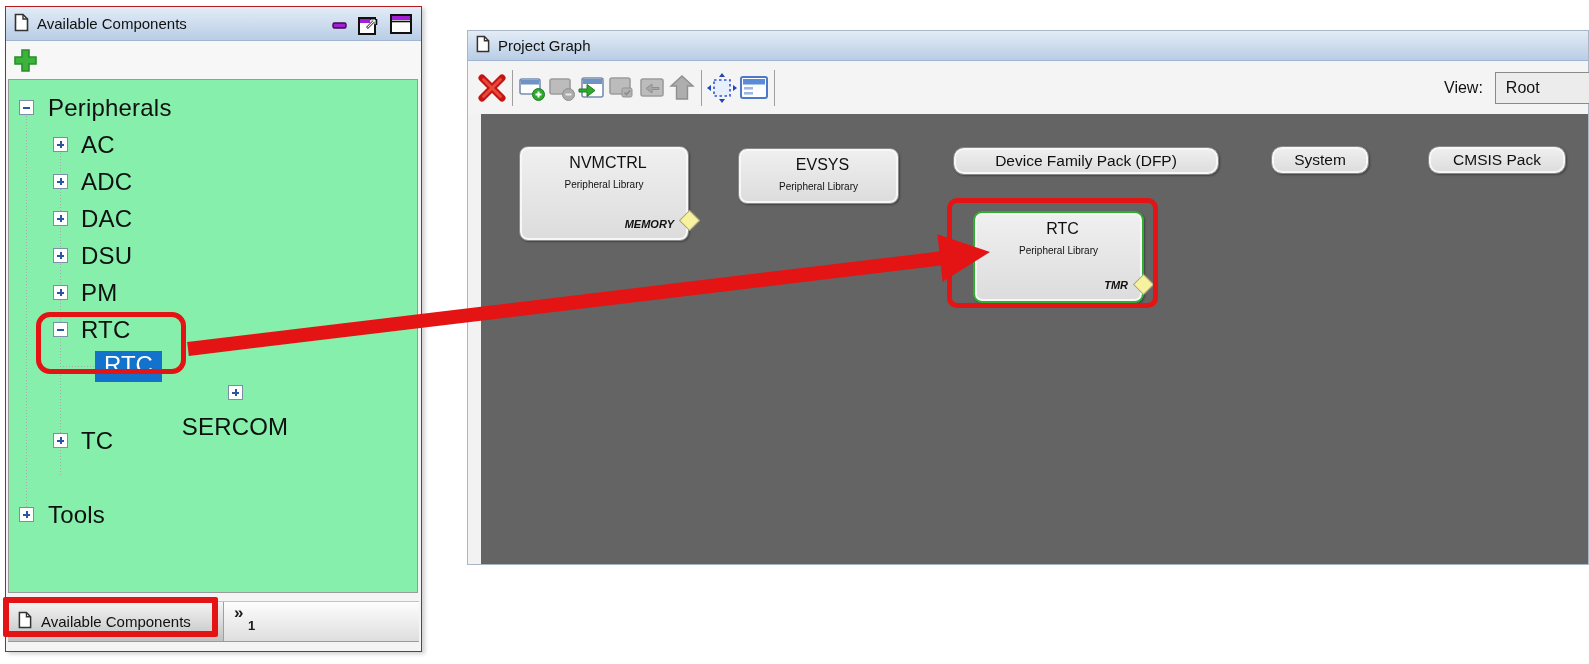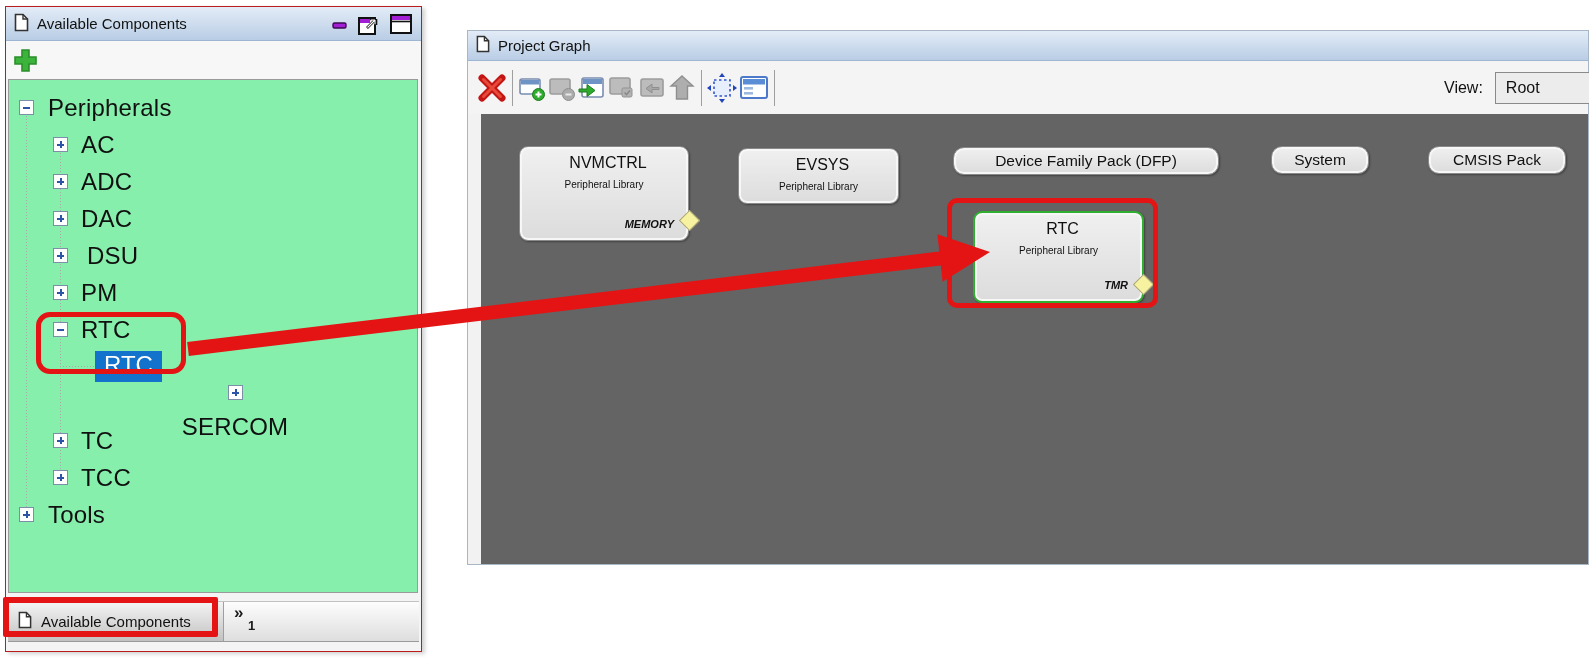--- a/index.html
+++ b/index.html
@@ -163,21 +163,21 @@
         <span class="tree-label">AC</span>
       </div>
       <div class="tree-row" style="top:83px; padding-left:44px; gap:13px;align-items:center;">
         <span class="exp plus"></span>
         <span class="tree-label">ADC</span>
       </div>
       <div class="tree-row" style="top:120px; padding-left:44px; gap:13px;">
         <span class="exp plus"></span>
         <span class="tree-label">DAC</span>
       </div>
-      <div class="tree-row" style="top:157px; padding-left:44px; gap:19px;">
+      <div class="tree-row" style="top:157px; padding-left:44px; gap:13px;">
         <span class="exp plus"></span>
         <span class="tree-label">DSU</span>
       </div>
       <div class="tree-row" style="top:194px; padding-left:44px; gap:13px;">
         <span class="exp plus"></span>
         <span class="tree-label">PM</span>
       </div>
       <div class="tree-row" style="top:231px; padding-left:44px; gap:13px;">
         <span class="exp"></span>
         <span class="tree-label">RTC</span>
@@ -185,24 +185,20 @@
       <div class="tree-row" style="top:268px; padding-left:86px;">
         <span class="sel-chip">RTC</span>
       </div>
       <div class="tree-row" style="top:305px; padding-left:44px; gap:13px;flex-direction:column;">
         <span class="exp plus"></span>
         <span class="tree-label">SERCOM</span>
       </div>
       <div class="tree-row" style="top:342px; padding-left:44px; gap:13px;">
         <span class="exp plus"></span>
         <span class="tree-label">TC</span>
-      </div>
-      <div class="tree-row" style="top:379px; padding-left:44px; gap:13px;">
-        <span class="exp plus"></span>
-        <span class="tree-label">TCC</span>
       </div>
       <div class="tree-row" style="top:416px; padding-left:10px; gap:14px;">
         <span class="exp plus"></span>
         <span class="tree-label">Tools</span>
       </div>
     </div>
 
     <div id="lp-tabbar">
       <div id="lp-tab">
         <span class="doc-icon">

